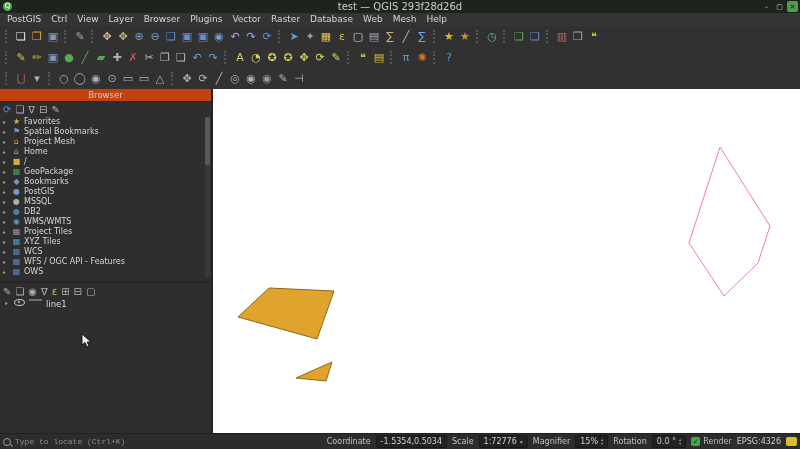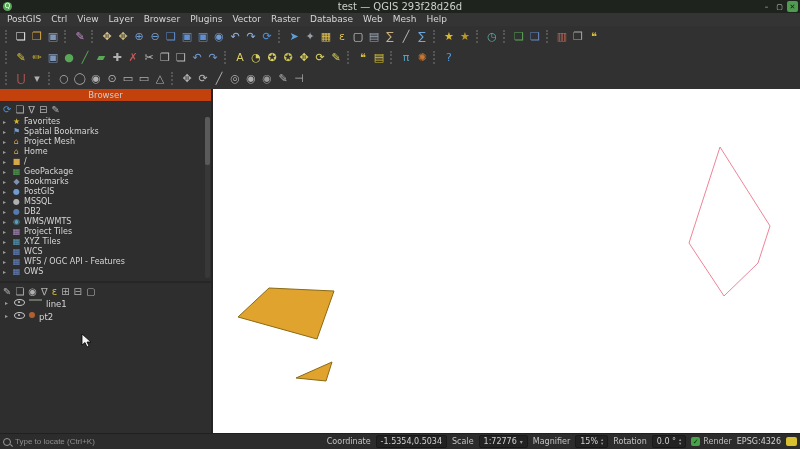--- a/index.html
+++ b/index.html
@@ -55,21 +55,21 @@
   
   .map{position:absolute;left:213px;top:89px;width:587px;height:345px;background:#ffffff;}
   
   .statusbar{position:absolute;left:0;bottom:0;right:0;height:15px;background:#2c2c2c;
              border-top:1px solid #202020;display:flex;align-items:center;font-size:8px;
              color:#bdbdbd;padding:0 3px;gap:5px;}
   .locate{display:flex;align-items:center;gap:4px;width:150px;flex:none;}
   .mag{width:6px;height:6px;border:1px solid #9a9a9a;border-radius:50%;position:relative;flex:none;}
   .mag::after{content:"";position:absolute;width:3px;height:1px;background:#9a9a9a;transform:rotate(45deg);right:-3px;bottom:-1px;}
   .locate input{background:transparent;border:none;outline:none;color:#bdbdbd;font-size:8px;
-                width:130px;font-family:Liberation Sans, sans-serif;padding:0;}
+                width:130px;font-family:Liberation Mono, monospace;padding:0;}
   .locate input::placeholder{color:#8f8f8f;}
   .sb-spacer{flex:1;}
   .sb-label{color:#c4c4c4;white-space:nowrap;}
   .sb-box{background:#222222;border:1px solid #191919;border-radius:2px;height:11px;
           padding:0 4px;color:#d0d0d0;display:flex;align-items:center;gap:3px;white-space:nowrap;}
   .dd{font-size:6px;color:#9a9a9a;}
   .spin{display:flex;flex-direction:column;font-size:4.5px;line-height:4px;color:#9a9a9a;}
   .render{display:flex;align-items:center;gap:3px;}
   .chk{width:9px;height:9px;background:#47a347;border-radius:2px;color:#0c2a0c;font-size:7px;
        display:flex;align-items:center;justify-content:center;}
@@ -314,26 +314,20 @@
           <span class="mt-icon" style="color: rgb(176, 176, 176);">⊟</span>
           <span class="mt-icon" style="color: rgb(176, 176, 176);">▢</span>
         </div>
       <div id="layers-list">
           <div class="layer-row">
             <span class="l-arrow">▸</span>
             <span class="eye"></span>
             <span class="sw-line" style="background: rgb(106, 111, 100);"></span>
             <span class="layer-label">line1</span>
           </div>
-          <div class="layer-row">
-            <span class="l-arrow">▸</span>
-            <span class="eye"></span>
-            <span class="sw-point" style="background: rgb(176, 96, 48);"></span>
-            <span class="layer-label">pt2</span>
-          </div>
         </div>
     </div>
   </div>
 
   <div class="map">
     <svg id="mapsvg" width="587" height="345" viewBox="0 0 587 345">
         <polygon points="25,228 56,199 121,202 104,250" fill="#e0a32d" stroke="#8a6a15" stroke-width="1"></polygon>
         <polygon points="83,289 119,273 113,292" fill="#e0a32d" stroke="#8a6a15" stroke-width="1"></polygon>
         <polyline points="507,58 476,154 511,207 545,174 557,137 507,58" fill="none" stroke="#ef8398" stroke-width="1"></polyline>
       </svg>

